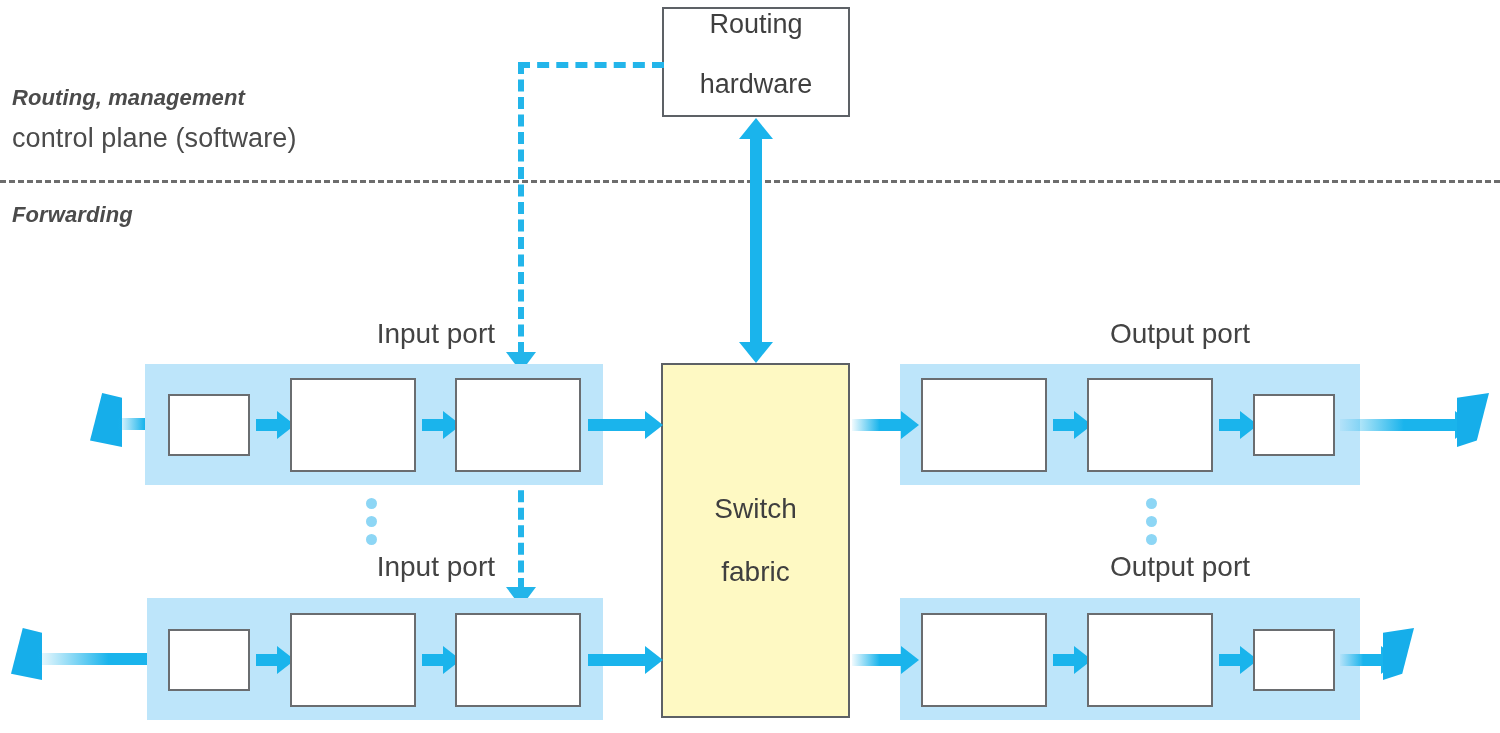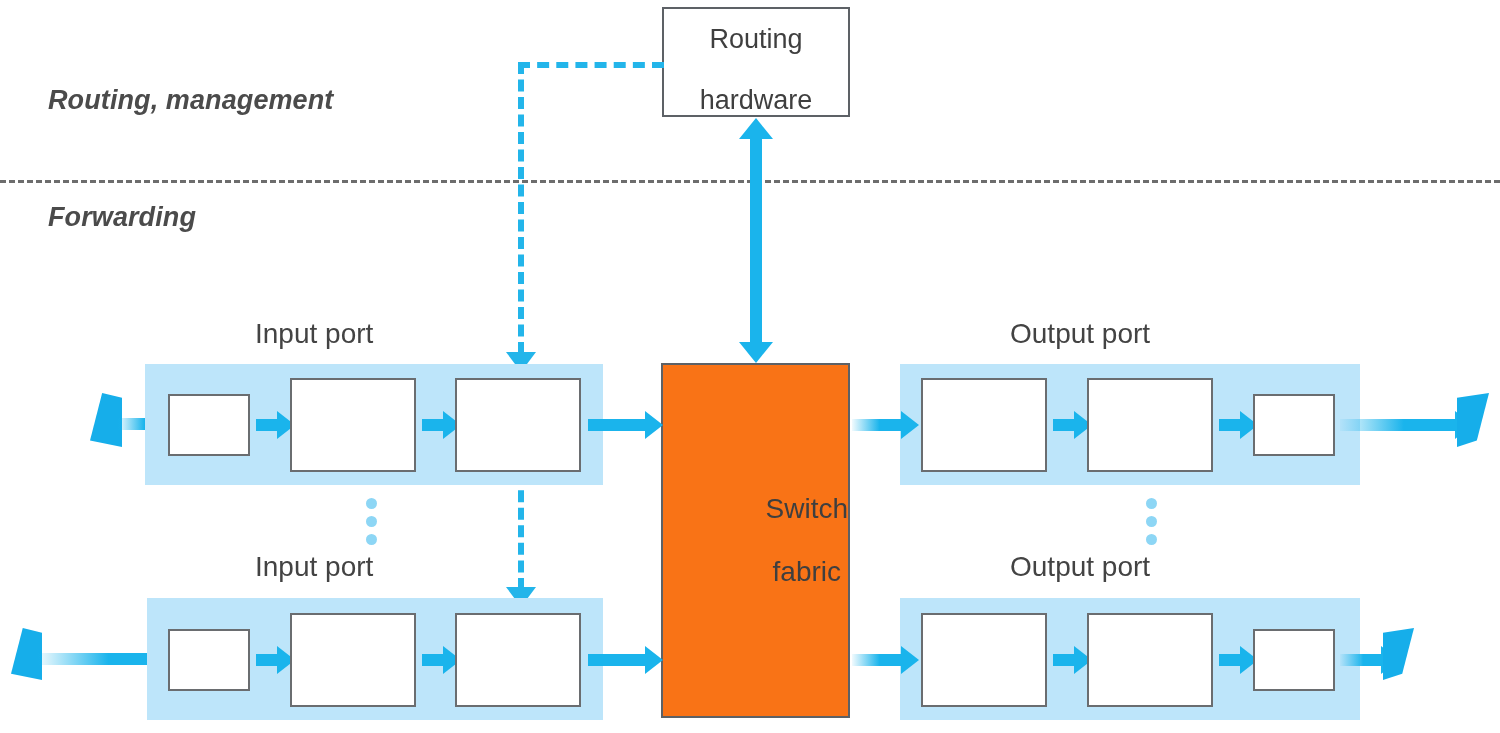--- a/index.html
+++ b/index.html
@@ -1,36 +1,36 @@
 <!DOCTYPE html>
 <html><head>
 <meta charset="utf-8">
 <title>Router architecture</title>
 <style>
   html,body{margin:0;padding:0;background:#ffffff;}
   body{font-family:"Liberation Sans", sans-serif;-webkit-font-smoothing:antialiased;}
   #stage{position:relative;width:1500px;height:733px;background:#fff;overflow:hidden;}
 
   .txt{position:absolute;color:#4b4b4b;white-space:nowrap;}
-  .plane-line1{font-size:27px;font-style:italic;font-weight:700;letter-spacing:.1px;margin-left:36px;}
+  .plane-line1{font-size:22px;font-style:italic;font-weight:700;letter-spacing:.1px;}
   .plane-line2{font-size:27px;font-weight:400;letter-spacing:.1px;}
 
-  .port-label{position:absolute;font-size:28px;color:#434343;white-space:nowrap;text-align:left;}
+  .port-label{position:absolute;font-size:28px;color:#434343;white-space:nowrap;text-align:right;}
 
   .divider{position:absolute;left:0;width:1500px;height:0;
     border-top:3px dashed #6d6d6d;}
 
   .wbox{position:absolute;background:#ffffff;border:2.5px solid #6a6d70;box-sizing:border-box;}
 
   .rp-box{position:absolute;background:#fff;border:2.5px solid #5d6166;box-sizing:border-box;
-     display:flex;align-items:flex-end;justify-content:center;}
+     display:flex;align-items:flex-start;justify-content:center;}
   .rp-box span{font-size:27px;color:#3f3f3f;line-height:1.12;text-align:center;display:block;}
 
-  .sf-box{position:absolute;background:#f97316;border:2.5px solid #5d6166;box-sizing:border-box;
-     display:flex;align-items:center;justify-content:flex-end;}
+  .sf-box{position:absolute;background:#fef9c3;border:2.5px solid #5d6166;box-sizing:border-box;
+     display:flex;align-items:center;justify-content:center;}
   .sf-box span{font-size:28px;color:#3f3f3f;line-height:1.14;text-align:center;display:block;}
 
   .band{position:absolute;background:#bde5fa;}
 
   
   .arrow-r{position:absolute;height:12px;background:#1ab4ec;}
   .arrow-r::after{content:"";position:absolute;right:-17px;top:-8px;width:0;height:0;
      border-top:14px solid transparent;border-bottom:14px solid transparent;border-left:18px solid #1ab4ec;}
   .arrow-r.fade{background:linear-gradient(to right,rgba(26,180,236,.06),#1ab4ec 55%);}
 
@@ -53,20 +53,21 @@
 
   .dots{position:absolute;}
   .dots i{display:block;width:11px;height:11px;border-radius:50%;background:#8dd6f5;margin-bottom:7px;}
 </style>
 </head>
 <body>
 
 <div id="stage">
 
   <div class="txt plane-line1" style="left:12px;top:85px;">Routing, management</div>
+  <div class="txt plane-line2" style="left:12px;top:123px;">control plane (software)</div>
 
   <div class="txt plane-line1" style="left:12px;top:202px;">Forwarding</div>
 
   <div class="divider" style="top:180px;"></div>
 
   <div class="rp-box" style="left:662px;top:7px;width:188px;height:110px;">
     <span>
       <span>Routing</span><br>
       <span>hardware</span>
     </span>

